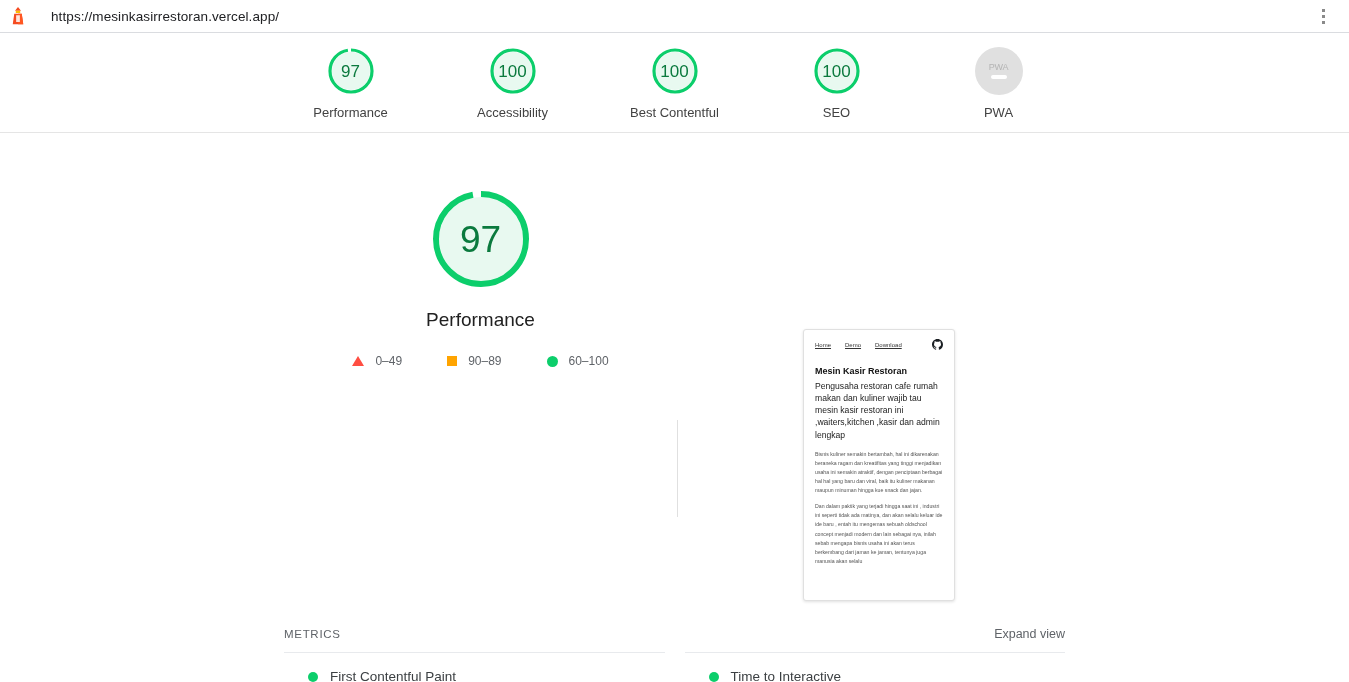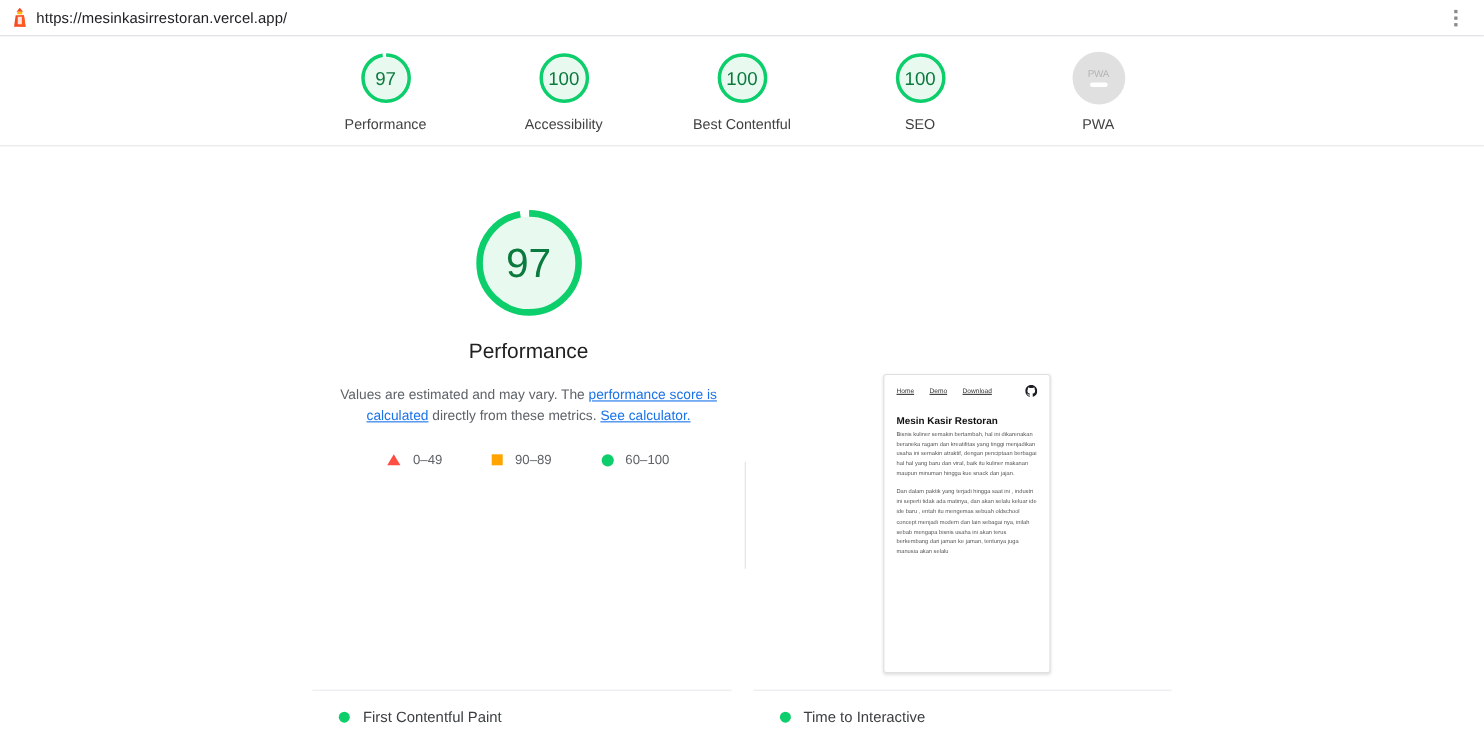--- a/index.html
+++ b/index.html
@@ -26,21 +26,21 @@
     position: relative;
   }
   .lh-icon {
     margin-left: 9px;
     width: 18px;
     height: 20px;
     flex: 0 0 auto;
     display: block;
   }
   .url {
-    margin-left: 6px;
+    margin-left: 24px;
     font-size: 13.5px;
     color: #202124;
     letter-spacing: 0.1px;
     white-space: nowrap;
   }
   .kebab {
     position: absolute;
     right: 18px;
     top: 50%;
     transform: translateY(-50%);
@@ -227,21 +227,21 @@
     top: 287px;
     width: 1px;
     height: 97px;
     background: #e0e0e0;
   }
 
   
   .thumb-wrap {
     position: absolute;
     left: 803px;
-    top: 207px;
+    top: 196px;
   }
   .thumb {
     width: 152px;
     height: 272px;
     background: #ffffff;
     border: 1px solid #e0e0e0;
     border-radius: 3px;
     box-shadow: 0 1px 3px rgba(0,0,0,0.12);
     overflow: hidden;
     padding: 9px 11px 0 11px;
@@ -421,23 +421,20 @@
       <div class="big-gauge">
         <svg width="100" height="100" viewBox="0 0 100 100">
           <circle cx="50" cy="50" r="42" fill="#e8f9f0"></circle>
           <circle cx="50" cy="50" r="45" fill="none" stroke="#0cce6b" stroke-width="6" stroke-dasharray="274.2 282.7" stroke-linecap="butt"></circle>
         </svg>
         <span class="big-gauge-num">97</span>
       </div>
 
       <div class="hero-title">Performance</div>
 
-      <div class="hero-desc">
-        <span>Values are estimated and may vary. The </span><a href="#">performance score is calculated</a><span> directly from these metrics. </span><a href="#">See calculator.</a>
-      </div>
 
       <div class="legend">
         <div class="legend-item">
           <span class="sw-tri"></span>
           <span>0–49</span>
         </div>
         <div class="legend-item">
           <span class="sw-sq"></span>
           <span>90–89</span>
         </div>
@@ -455,27 +452,32 @@
       <div class="thumb">
         <div class="thumb-nav">
           <a href="#">Home</a>
           <a href="#">Demo</a>
           <a href="#">Download</a>
           <svg class="thumb-gh" viewBox="0 0 16 16">
             <path fill="#1b1f23" d="M8 0C3.58 0 0 3.58 0 8c0 3.54 2.29 6.53 5.47 7.59.4.07.55-.17.55-.38 0-.19-.01-.82-.01-1.49-2.01.37-2.53-.49-2.69-.94-.09-.23-.48-.94-.82-1.13-.28-.15-.68-.52-.01-.53.63-.01 1.08.58 1.23.82.72 1.21 1.87.87 2.33.66.07-.52.28-.87.51-1.07-1.78-.2-3.64-.89-3.64-3.95 0-.87.31-1.59.82-2.15-.08-.2-.36-1.02.08-2.12 0 0 .67-.21 2.2.82.64-.18 1.32-.27 2-.27.68 0 1.36.09 2 .27 1.53-1.04 2.2-.82 2.2-.82.44 1.1.16 1.92.08 2.12.51.56.82 1.27.82 2.15 0 3.07-1.87 3.75-3.65 3.95.29.25.54.73.54 1.48 0 1.07-.01 1.93-.01 2.2 0 .21.15.46.55.38A8.01 8.01 0 0 0 16 8c0-4.42-3.58-8-8-8z"></path>
           </svg>
         </div>
         <h1 class="thumb-h1">Mesin Kasir Restoran</h1>
+        <p class="thumb-lead">Pengusaha restoran cafe rumah makan dan kuliner wajib tau mesin kasir restoran ini ,waiters,kitchen ,kasir dan admin lengkap</p>
         <p class="thumb-p">Bisnis kuliner semakin bertambah, hal ini dikarenakan beraneka ragam dan kreatifitas yang tinggi menjadikan usaha ini semakin atraktif, dengan penciptaan berbagai hal hal yang baru dan viral, baik itu kuliner makanan maupun minuman hingga kue snack dan jajan.</p>
         <p class="thumb-p">Dan dalam paktik yang terjadi hingga saat ini , industri ini seperti tidak ada matinya, dan akan selalu keluar ide ide baru , entah itu mengemas sebuah oldschool concept menjadi modern dan lain sebagai nya, inilah sebab mengapa bisnis usaha ini akan terus berkembang dari jaman ke jaman, tentunya juga manusia akan selalu</p>
       </div>
     </div>
   </div>
 
   <div class="metrics">
+    <div class="metrics-head">
+      <div class="metrics-title">METRICS</div>
+      <div class="expand-view">Expand view</div>
+    </div>
 
     <div class="metrics-grid">
 
       <div class="metric-cell">
         <div class="metric-head">
           <span class="metric-dot"></span>
           <span class="metric-name">First Contentful Paint</span>
         </div>
 
       </div>

